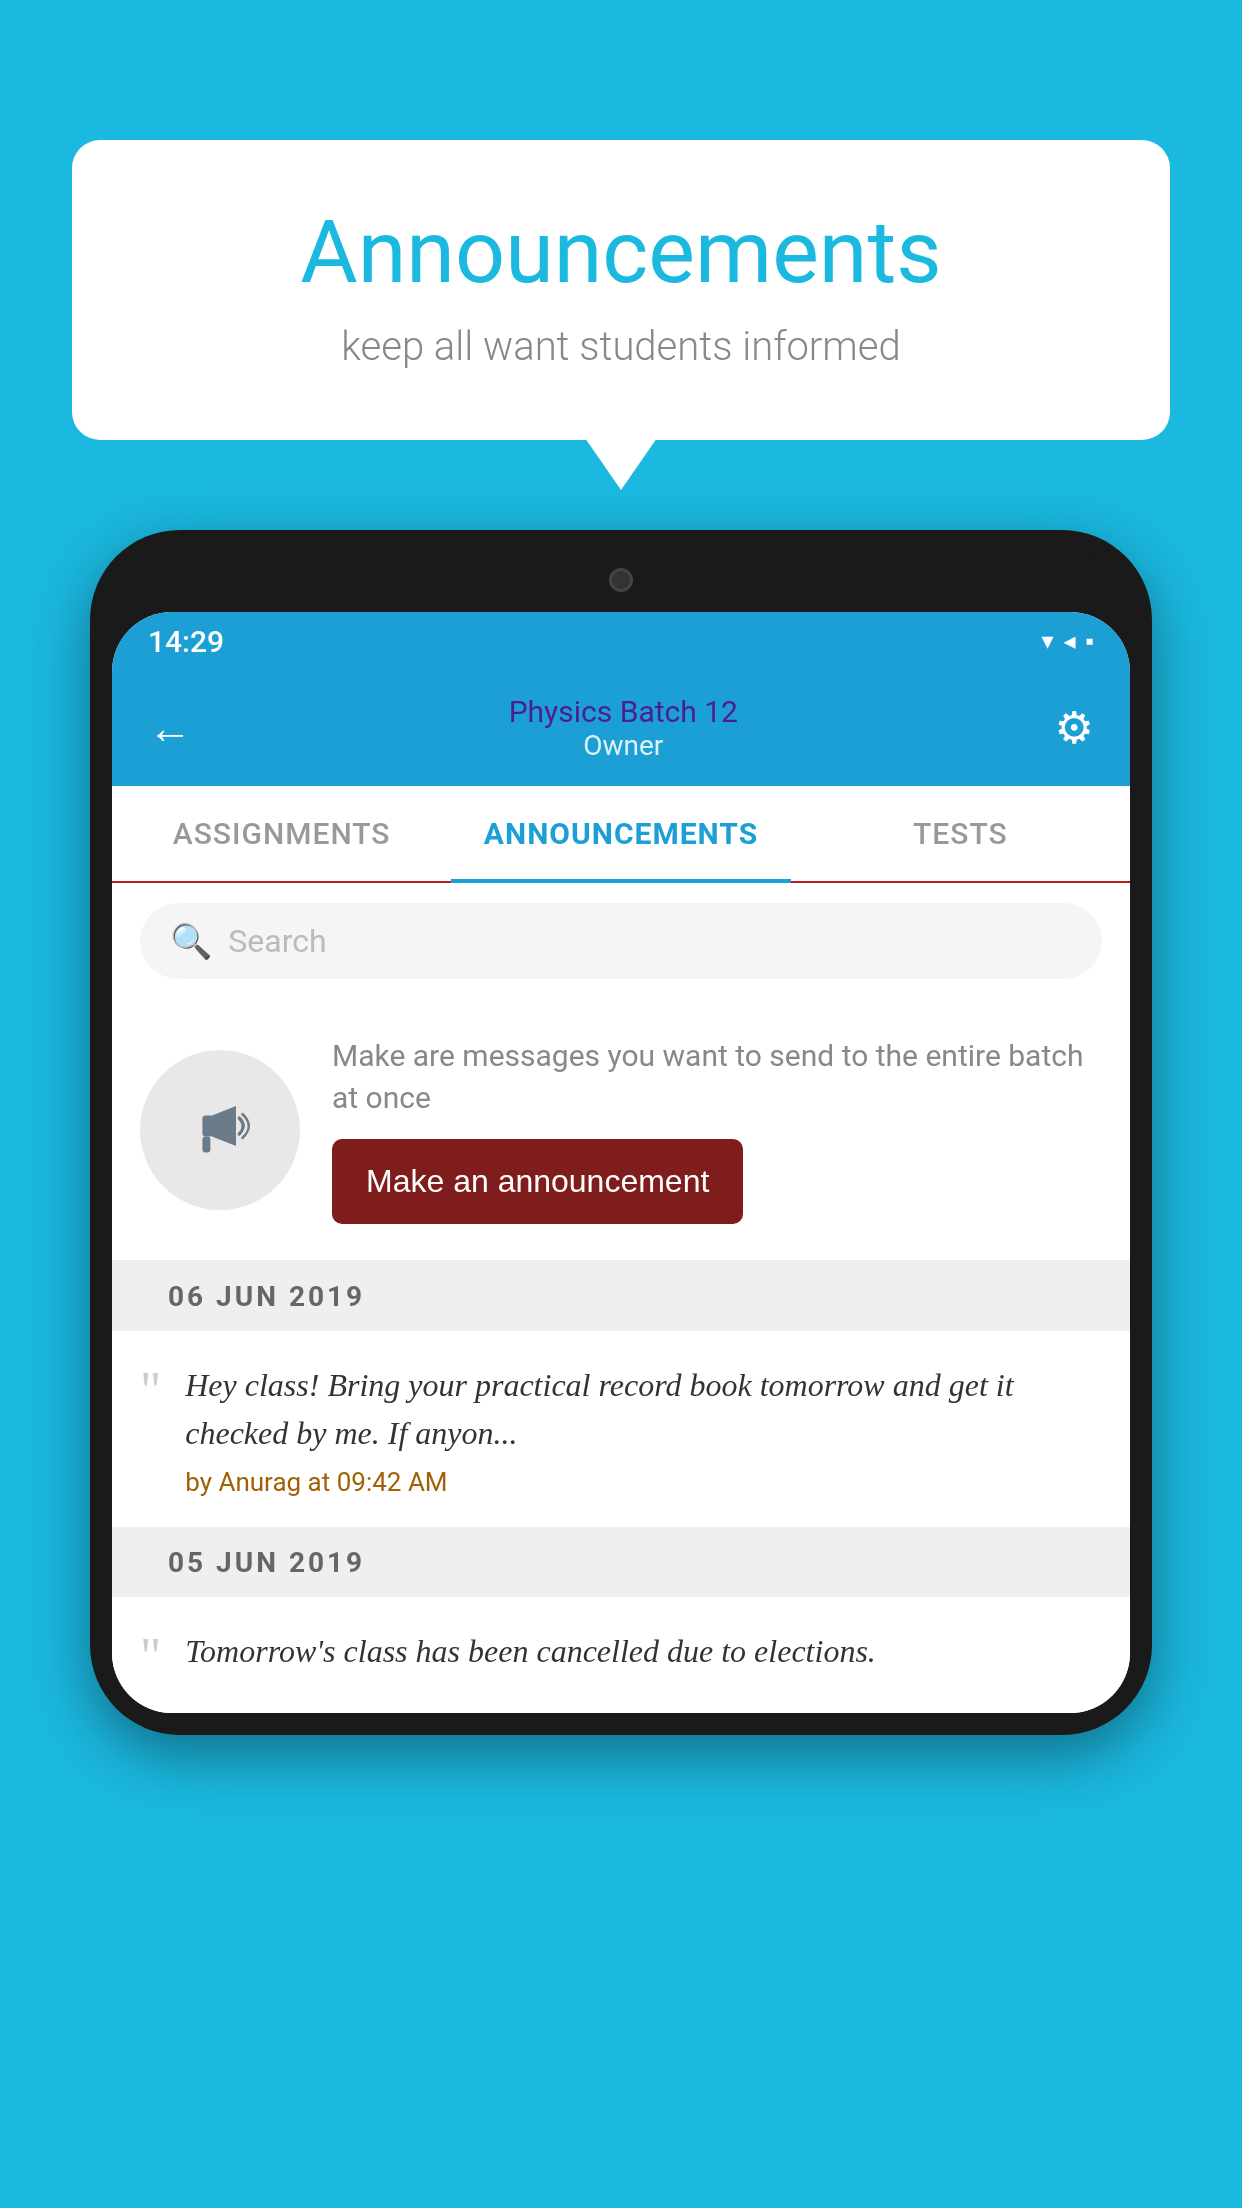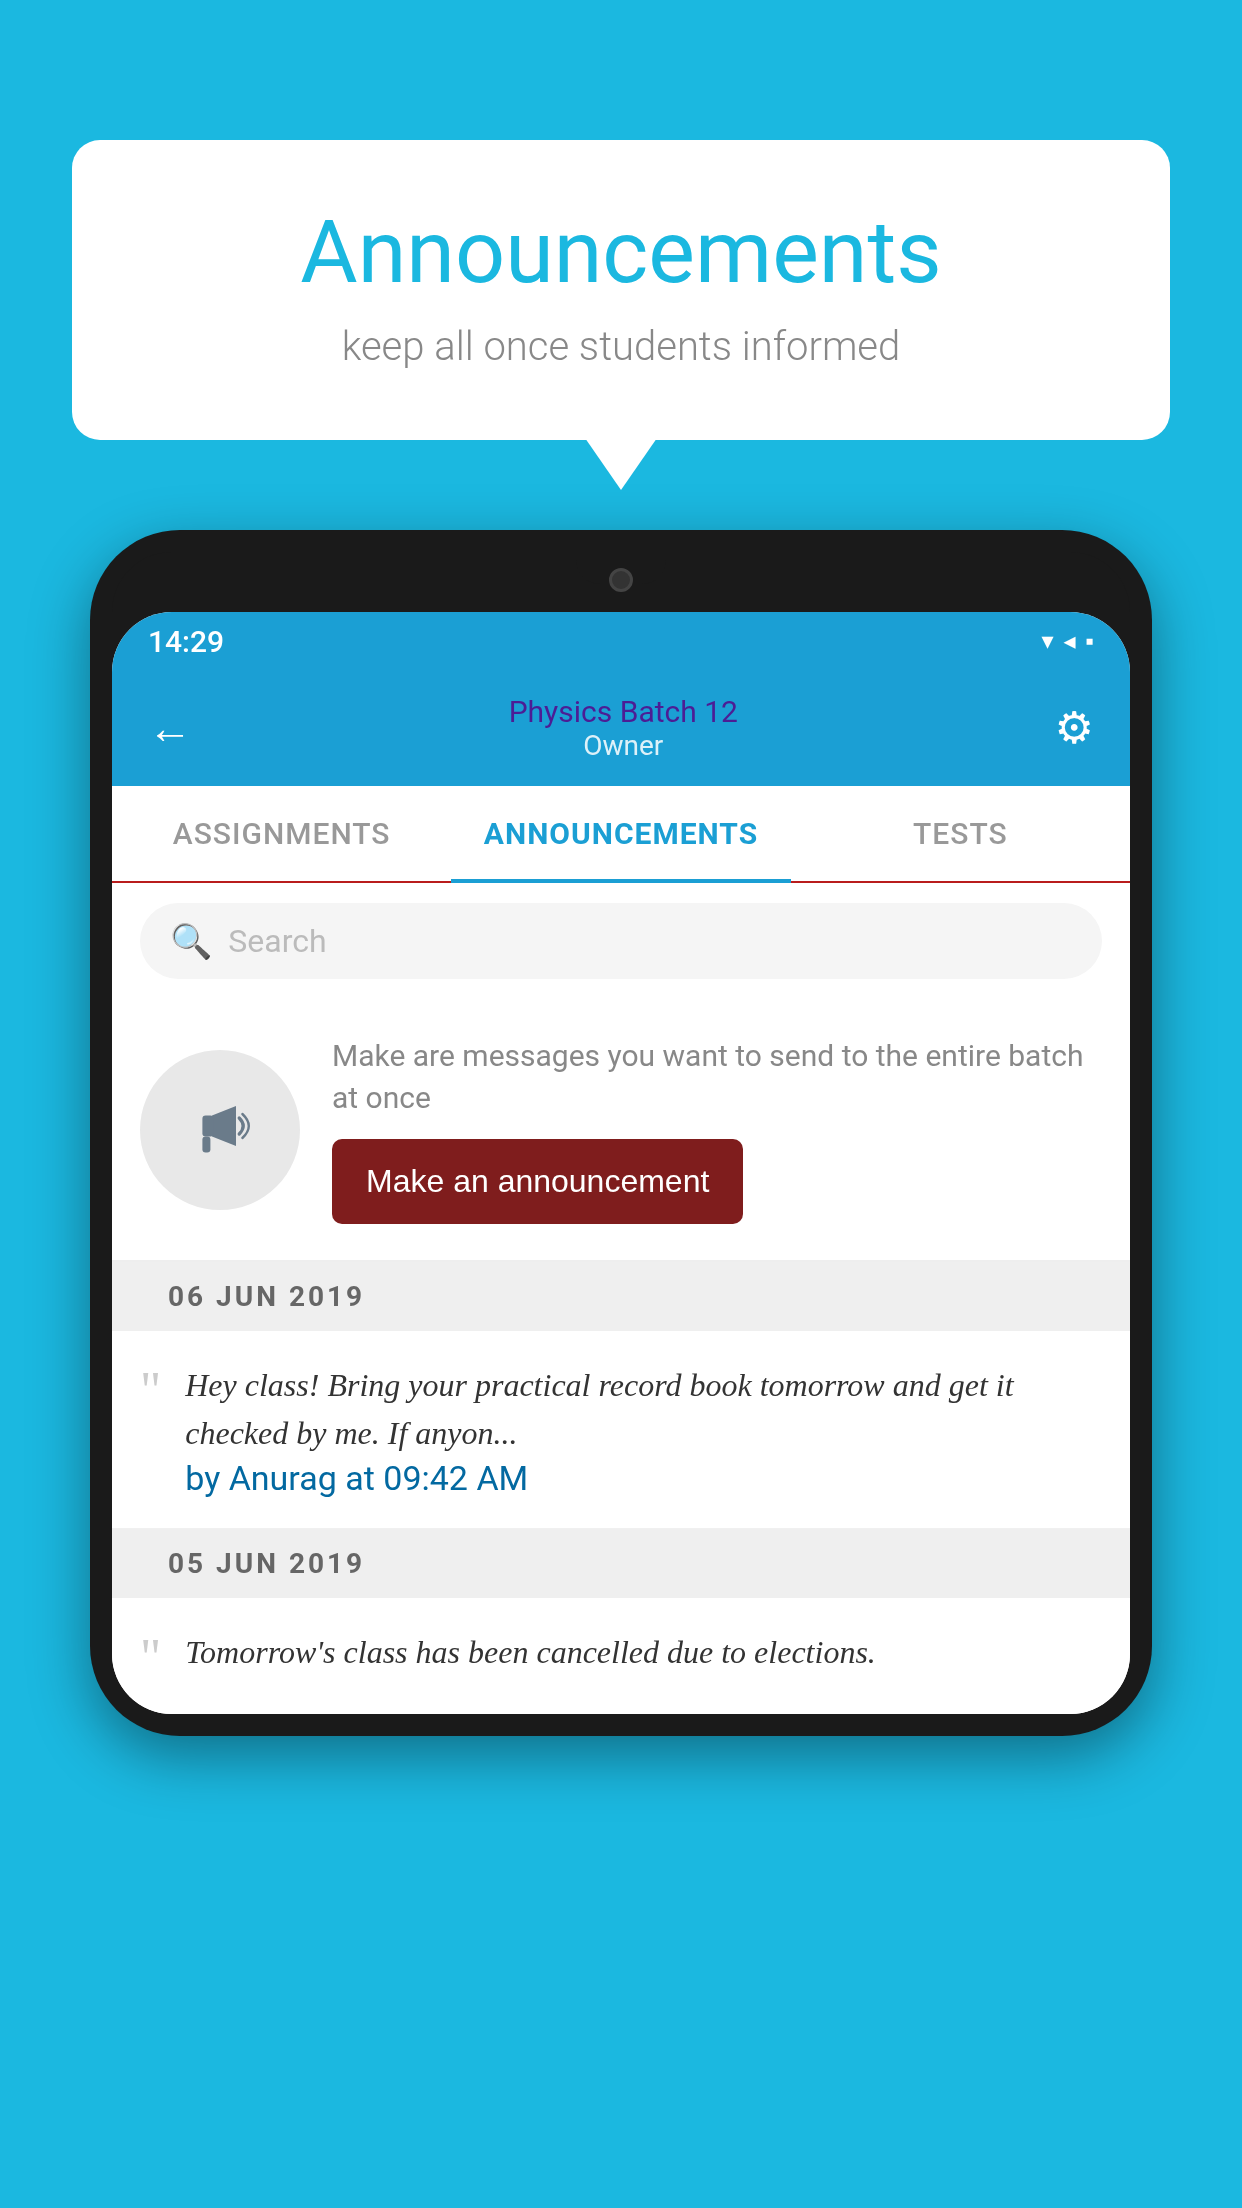--- a/index.html
+++ b/index.html
@@ -288,41 +288,41 @@
       flex: 1;
     }
     .message-text {
       font-size: 32px;
       color: #333;
       font-style: italic;
       line-height: 1.5;
       font-family: Georgia, serif;
     }
     .message-meta {
-      font-size: 34px;
-      color: #0369a1;
-      margin-top: 1px;
+      font-size: 26px;
+      color: #a16207;
+      margin-top: 10px;
     }
 
     
     .message-item-partial {
       background: white;
       padding: 30px 28px;
       display: flex;
       align-items: flex-start;
       gap: 24px;
     }
   </style>
 </head>
 <body>
 
 <div class="speech-bubble-container">
   <div class="speech-bubble">
     <h1>Announcements</h1>
-    <p>keep all once students informed</p>
+    <p>keep all want students informed</p>
   </div>
 </div>
 
 <div class="phone-wrapper">
   <div class="phone">
     <div class="phone-notch-area">
       <div class="phone-notch"></div>
       <div class="phone-camera"></div>
     </div>
     <div class="phone-screen">

